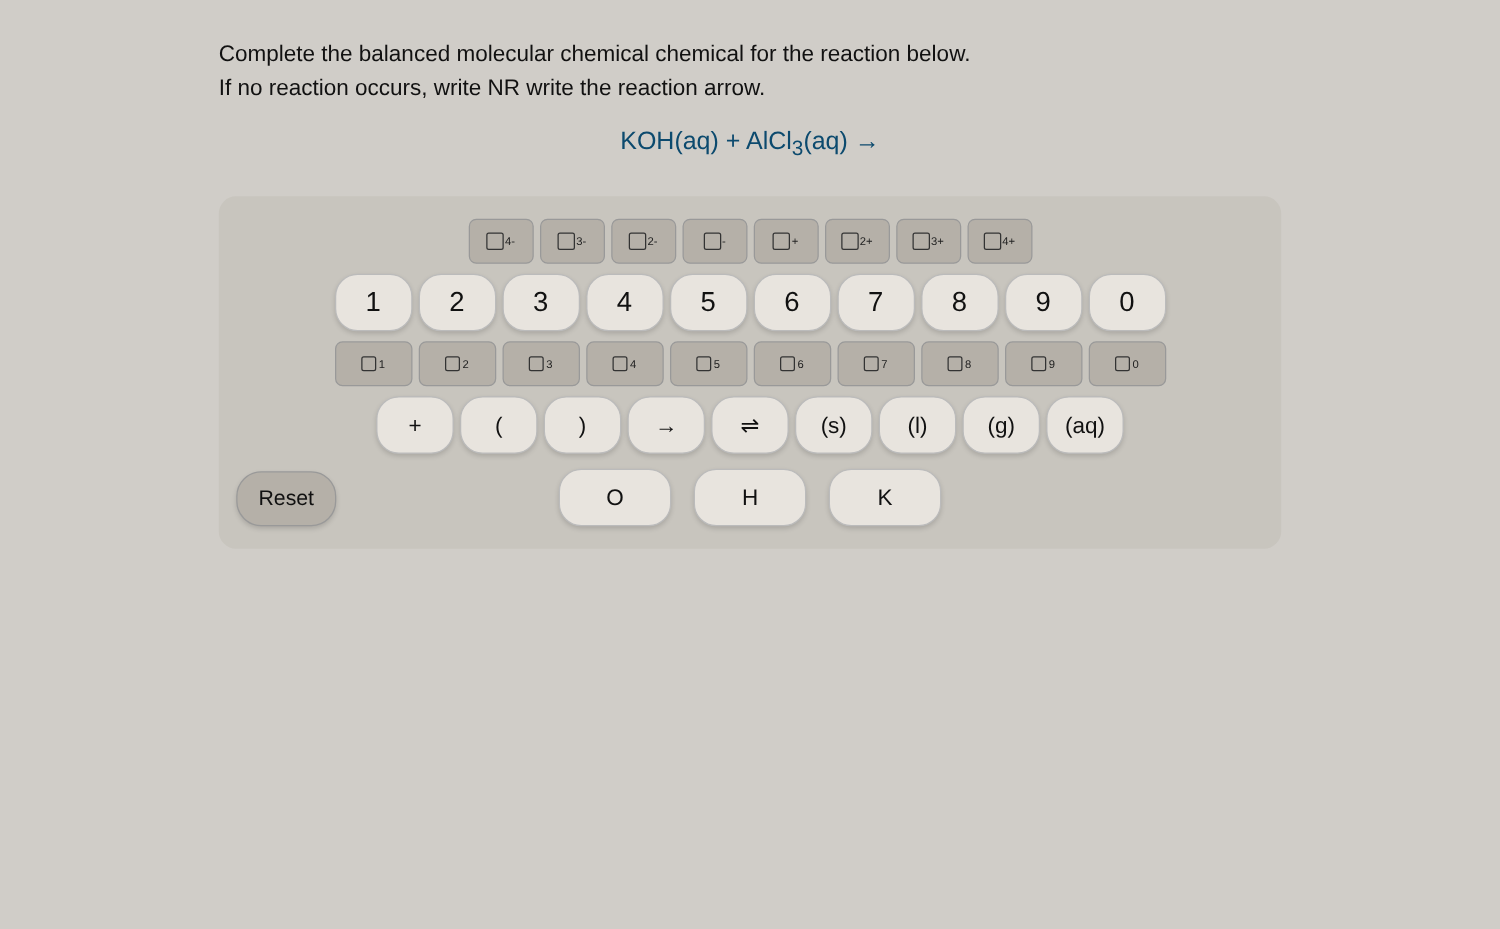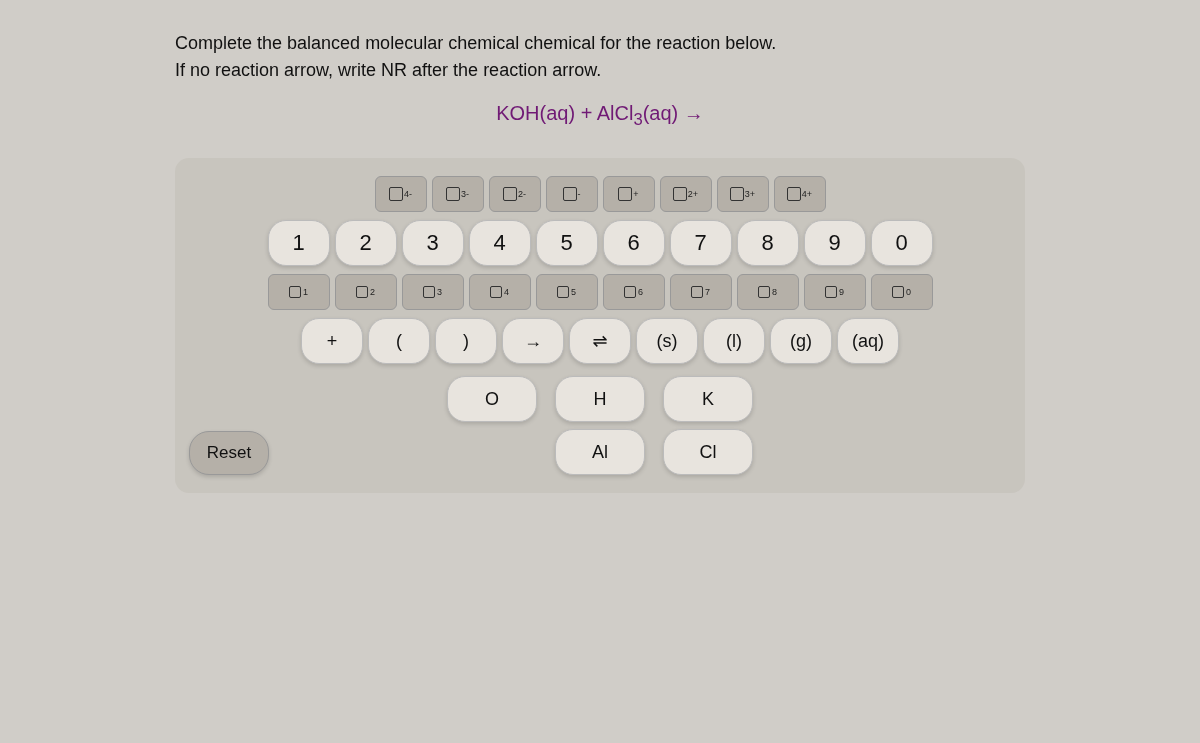--- a/index.html
+++ b/index.html
@@ -25,21 +25,21 @@
       line-height: 1.5;
       color: #111;
       margin-bottom: 18px;
       font-weight: normal;
     }
 
     .equation {
       text-align: center;
       font-size: 20px;
       margin-bottom: 28px;
-      color: #701a75;
+      color: #0c4a6e;
     }
 
     .keyboard-area {
       background: #c8c5be;
       border-radius: 14px;
       padding: 18px 14px 18px 14px;
       display: flex;
       flex-direction: column;
       align-items: center;
       gap: 8px;
@@ -209,21 +209,21 @@
       align-items: center;
     }
   </style>
 </head>
 <body>
 
 <div class="page-container">
 
   <div class="instructions">
     <span>Complete the balanced molecular chemical chemical for the reaction below.</span><br>
-    <span>If no reaction arrow, write NR after the reaction arrow.</span>
+    <span>If no reaction occurs, write NR write the reaction arrow.</span>
   </div>
 
   <div class="equation">
     <span>KOH(aq) + AlCl<sub>3</sub>(aq) →</span>
   </div>
 
   <div class="keyboard-area">
 
     <div class="kb-row">
       <div class="charge-key">
@@ -337,26 +337,24 @@
       </div>
 
       <div class="bottom-cols">
 
         <div class="bottom-col">
           <div class="elem-key">O</div>
         </div>
 
         <div class="bottom-col">
           <div class="elem-key">H</div>
-          <div class="elem-key">Al</div>
         </div>
 
         <div class="bottom-col">
           <div class="elem-key">K</div>
-          <div class="elem-key">Cl</div>
         </div>
 
 
       </div>
     </div>
 
   </div>
 </div>
 
 </body></html>

